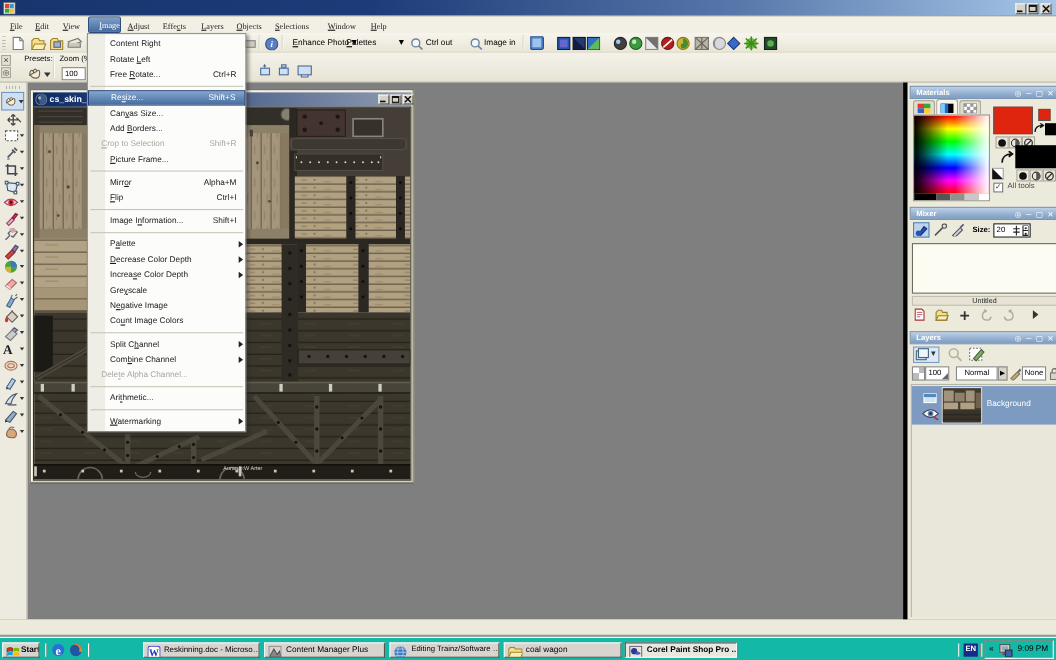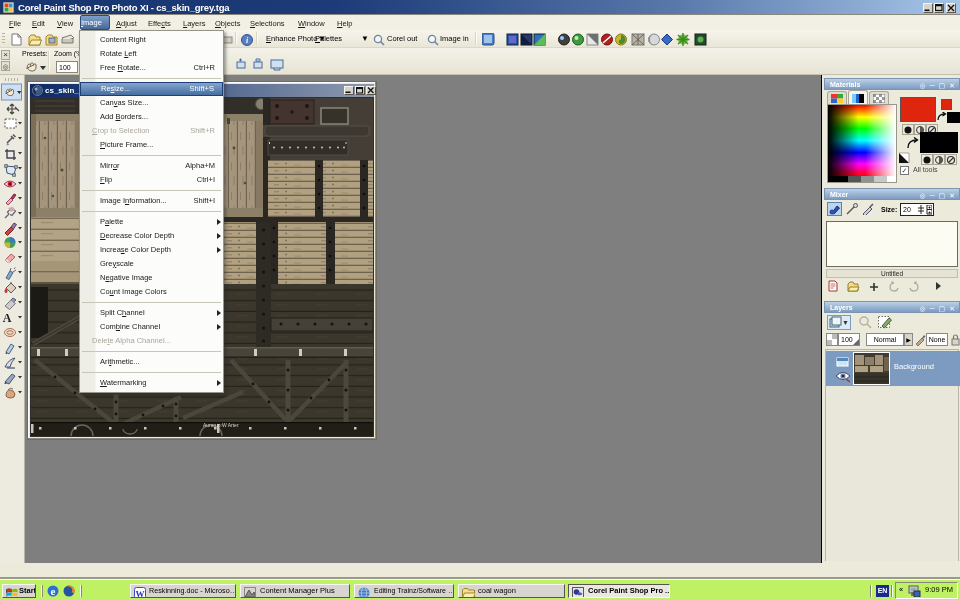--- a/index.html
+++ b/index.html
@@ -11,37 +11,37 @@
 
 #titlebar { position:absolute; left:0; top:0; width:960px; height:15px;
   background:linear-gradient(90deg,#18356e 0%,#1c3b78 35%,#5878ab 70%,#a6c6e8 100%);
   border-bottom:1px solid #8a887c; }
 #titlebar .txt { position:absolute; left:18px; top:2px; color:#fff; font-weight:bold; font-size:9.5px; letter-spacing:-0.2px; }
 .winbtn { position:absolute; top:3px; width:10px; height:10px; background:#d6d3ca;
   border:1px solid; border-color:#f5f4ee #5a5850 #5a5850 #f5f4ee; }
 .winbtn svg { display:block; margin:0 auto; }
 
 
-#menubar { position:absolute; left:0; top:15px; width:960px; height:15px; background:#f2f0e4; }
+#menubar { position:absolute; left:0; top:15px; width:960px; height:15px; background:#f2f0e4;font-family:Liberation Serif, serif; }
 #menubar span.m { position:absolute; top:4px; color:#1a1a1a; }
 #menubar .sel { position:absolute; left:80px; top:0px; width:30px; height:15px;
   background:linear-gradient(180deg,#7e9fc9,#45699c); border:1px solid #2c4c7c; border-radius:2px;
-  color:#fff; text-align:left; line-height:14px; }
+  color:#fff; text-align:right; line-height:14px; }
 
 
 #tb1 { position:absolute; left:0; top:30px; width:960px; height:18px;
   background:linear-gradient(180deg,#f7f5ec,#e9e6d7); border-bottom:1px solid #dbd8c8; }
 #tb2 { position:absolute; left:0; top:48px; width:960px; height:27px;
   background:linear-gradient(180deg,#f4f2e8,#e7e4d5); border-bottom:1px solid #c4c1b0; }
 .tsep { position:absolute; width:2px; background:#d8d5c5; border-right:1px solid #fbfaf5; }
 
 
 #workspace { position:absolute; left:0; top:75px; width:960px; height:488px; background:#7f7f7f; }
 #tools { position:absolute; left:0; top:0; width:25px; height:488px; background:#edebdf; border-right:1px solid #b8b5a6; }
-#panels { position:absolute; left:821px; top:0; width:139px; height:488px; background:#eceadb; border-left:1px solid #000000; }
+#panels { position:absolute; left:821px; top:0; width:139px; height:488px; background:#eceadb; border-left:4px solid #000000; }
 
 
 #imgwin { position:absolute; left:27px; top:6px; width:350px; height:359px;
   background:#ece9d8; border:1px solid #6e6c60; box-shadow:inset -1px -1px 0 #8d8b7e, inset 1px 1px 0 #fdfcf8; }
 #iwtitle { position:absolute; left:2px; top:2px; width:344px; height:13px;
   background:linear-gradient(90deg,#0d2a64 0%,#24427c 28%,#5e7195 62%,#8f9ab0 100%); }
 #iwtitle .t { position:absolute; left:15px; top:2px; color:#fff; font-weight:bold; font-size:8px; }
 .iwbtn { position:absolute; top:2px; width:10px; height:9px; background:#d6d3ca;
   border:1px solid; border-color:#f5f4ee #55534b #55534b #f5f4ee; }
 .iwbtn svg { display:block; margin:0 auto; }
@@ -71,37 +71,36 @@
 .tab.on { background:#f7f5eb; height:15px; padding-top:3px; }
 .mbtn { position:absolute; width:12px; height:11px; background:#ece9dc; border:1px solid #a9a695; }
 .mbtn svg { display:block; margin:0 auto; }
 
 
 #statusbar { position:absolute; left:0; top:564px; width:960px; height:15px;
   background:linear-gradient(180deg,#93a9c2,#5e7899); border-top:1px solid #cdd6e2; color:#fff; }
 #statusbar .txt { position:absolute; left:6px; top:3px; }
 
 
-#taskbar { position:absolute; left:0; top:579px; width:960px; height:21px; background:#bef264; border-top:1px solid #fbfaf8; box-shadow:0 -2px 0 #9a988f; }
+#taskbar { position:absolute; left:0; top:579px; width:960px; height:21px; background:#14b8a6; border-top:1px solid #fbfaf8; box-shadow:0 -2px 0 #9a988f; }
 .tbbtn { position:absolute; top:4px; height:14px; background:#d8d5d0;
   border:1px solid; border-color:#f8f7f4 #56544c #56544c #f8f7f4; color:#000; line-height:12px; white-space:nowrap; overflow:hidden; }
 .tbbtn.active { background:#e9e7e1; border-color:#56544c #f8f7f4 #f8f7f4 #56544c; font-weight:bold; }
 </style>
 </head>
 <body>
 <div id="screen">
   <div id="titlebar">
     <svg class="abs" style="left:3px;top:2px" width="11" height="11" viewBox="0 0 11 11">
       <rect x="0" y="0" width="11" height="11" fill="#e8e6dc" stroke="#555"></rect>
       <rect x="1.5" y="1.5" width="4" height="4" fill="#d43"></rect>
       <rect x="6" y="1.5" width="3.5" height="4" fill="#39c"></rect>
       <rect x="1.5" y="6" width="4" height="3.5" fill="#3a3"></rect>
       <rect x="6" y="6" width="3.5" height="3.5" fill="#fb3"></rect>
     </svg>
-    <span class="txt">Corel Paint Shop Pro Photo XI - cs_skin_grey.tga</span>
     <div class="winbtn" style="left:923px;">
         <svg width="8" height="8">
           <rect x="0.5" y="5.5" width="5" height="1.6" fill="#111"></rect>
         </svg>
       </div>
     <div class="winbtn" style="left:934px;">
         <svg width="8" height="8">
           <rect x="0.5" y="0.5" width="6.5" height="6" fill="none" stroke="#111" stroke-width="1.2"></rect>
           <rect x="0.5" y="0.5" width="6.5" height="1.8" fill="#111"></rect>
         </svg>
@@ -151,21 +150,21 @@
 
       <circle cx="422" cy="6" r="3.6" fill="#f8f6ee" stroke="#6a86a8" stroke-width="1.3"></circle>
       <line x1="424.5" y1="8.5" x2="428" y2="12" stroke="#6a86a8" stroke-width="1.6"></line>
     </svg>
     <div class="tsep" style="left:235px;top:2px;height:13px"></div>
     <div class="tsep" style="left:256px;top:2px;height:13px"></div>
     <span class="abs" style="left:266px;top:4px"><u>E</u>nhance Photo</span>
     <span class="abs" style="left:318px;top:4px;font-size:8px">▼</span>
     <span class="abs" style="left:315px;top:4px"><u>P</u>alettes</span>
     <span class="abs" style="left:361px;top:4px;font-size:8px">▼</span>
-    <span class="abs" style="left:387px;top:4px">Corel out</span>
+    <span class="abs" style="left:387px;top:4px">Ctrl out</span>
     <span class="abs" style="left:440px;top:4px">Image in</span>
     <div class="tsep" style="left:475px;top:2px;height:13px"></div>
     <svg class="abs" style="left:482px;top:3px" width="230" height="13" viewBox="0 0 230 13">
       <rect x="0" y="0" width="12" height="12" rx="2" fill="#4a7ec8" stroke="#2a4a80"></rect>
       <rect x="2" y="2" width="8" height="8" fill="#9ec4ee"></rect>
       <rect x="25" y="1" width="11" height="11" fill="#2255b0" stroke="#123"></rect>
       <rect x="27" y="3" width="7" height="7" fill="#66c"></rect>
       <rect x="39" y="1" width="11" height="11" fill="#223a70" stroke="#111"></rect>
       <path d="M39 1 l11 11 h-11 z" fill="#111c40"></path>
       <rect x="52" y="1" width="11" height="11" fill="#2d6fc0" stroke="#123"></rect>

